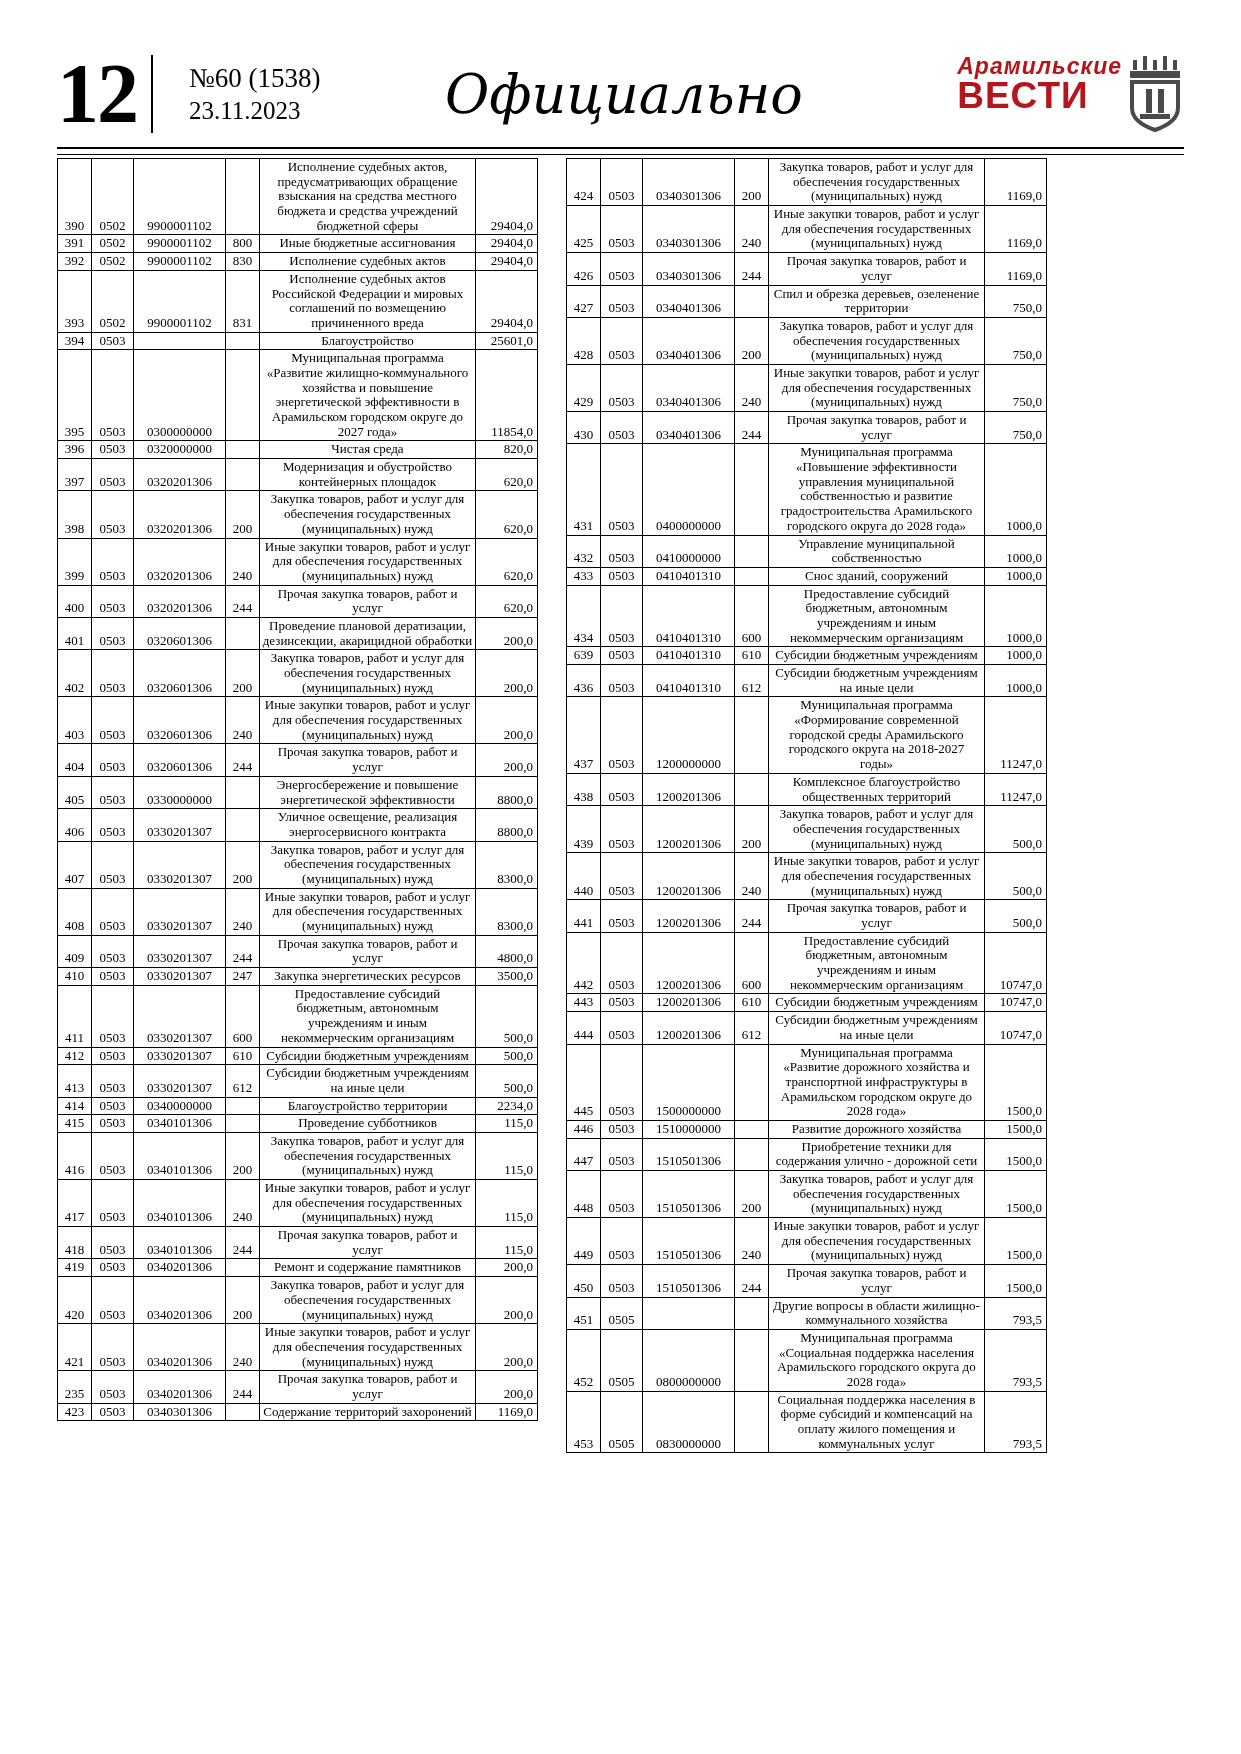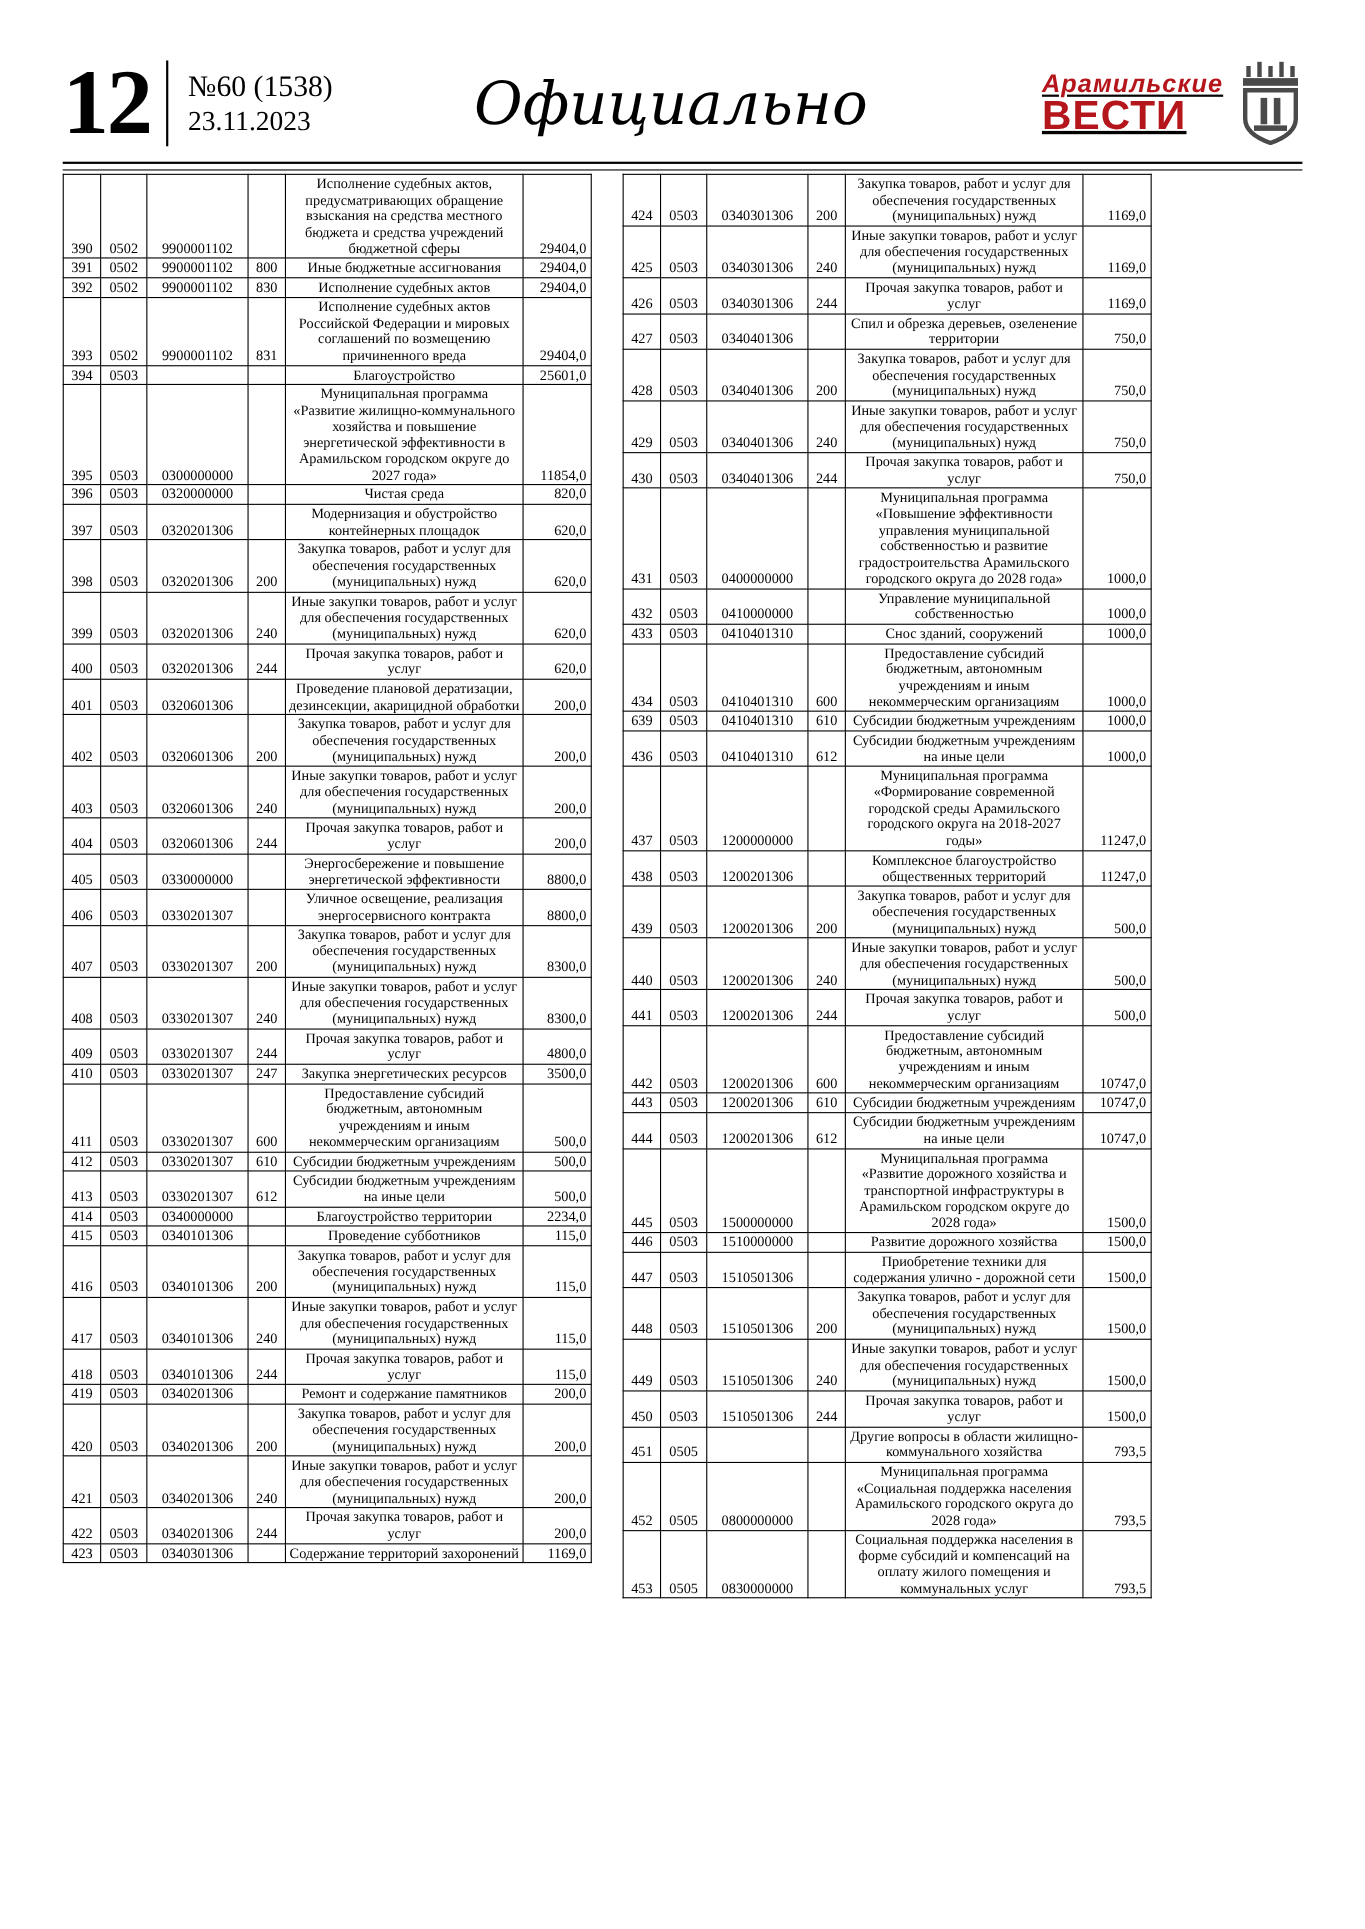--- a/index.html
+++ b/index.html
@@ -16,30 +16,30 @@
   .header{
     position:absolute;top:44px;left:57px;right:57px;height:100px;
     display:flex;align-items:center;
   }
   .page-num{
     font-size:84px;font-weight:bold;line-height:.85;letter-spacing:-2px;
   }
   .head-sep{
     width:2px;height:78px;background:#000;margin:0 18px 0 14px;
   }
-  .issue-block{line-height:1.25;}
+  .issue-block{line-height:1.25;margin-left:18px;}
   .issue-no{font-size:27px;}
   .issue-date{font-size:25px;}
   .section-title{
     flex:1;text-align:center;
     font-style:italic;font-size:54px;
     font-family:"DejaVu Serif","Liberation Serif",serif;
     padding-right:30px;
   }
-  .brand{display:flex;align-items:center;gap:14px;text-decoration:underline;}
+  .brand{display:flex;align-items:flex-start;gap:4px;}
   .brand-text{text-align:left;line-height:.95;}
   .brand-top{
     color:var(--brand,#b5161c);
     font-style:italic;font-weight:bold;font-size:23px;
     font-family:"Liberation Sans",sans-serif;
     letter-spacing:1px;
   }
   .brand-bottom{
     color:var(--brand,#b5161c);
     font-weight:bold;font-size:37px;
@@ -378,21 +378,21 @@
   </tr>
           <tr>
     <td class="c-n">421</td>
     <td class="c-sec">0503</td>
     <td class="c-code">0340201306</td>
     <td class="c-type">240</td>
     <td class="c-name">Иные закупки товаров, работ и услуг для обеспечения государственных (муниципальных) нужд</td>
     <td class="c-amount">200,0</td>
   </tr>
           <tr>
-    <td class="c-n">422</td>
+    <td class="c-n">235</td>
     <td class="c-sec">0503</td>
     <td class="c-code">0340201306</td>
     <td class="c-type">244</td>
     <td class="c-name">Прочая закупка товаров, работ и услуг</td>
     <td class="c-amount">200,0</td>
   </tr>
           <tr>
     <td class="c-n">423</td>
     <td class="c-sec">0503</td>
     <td class="c-code">0340301306</td>

